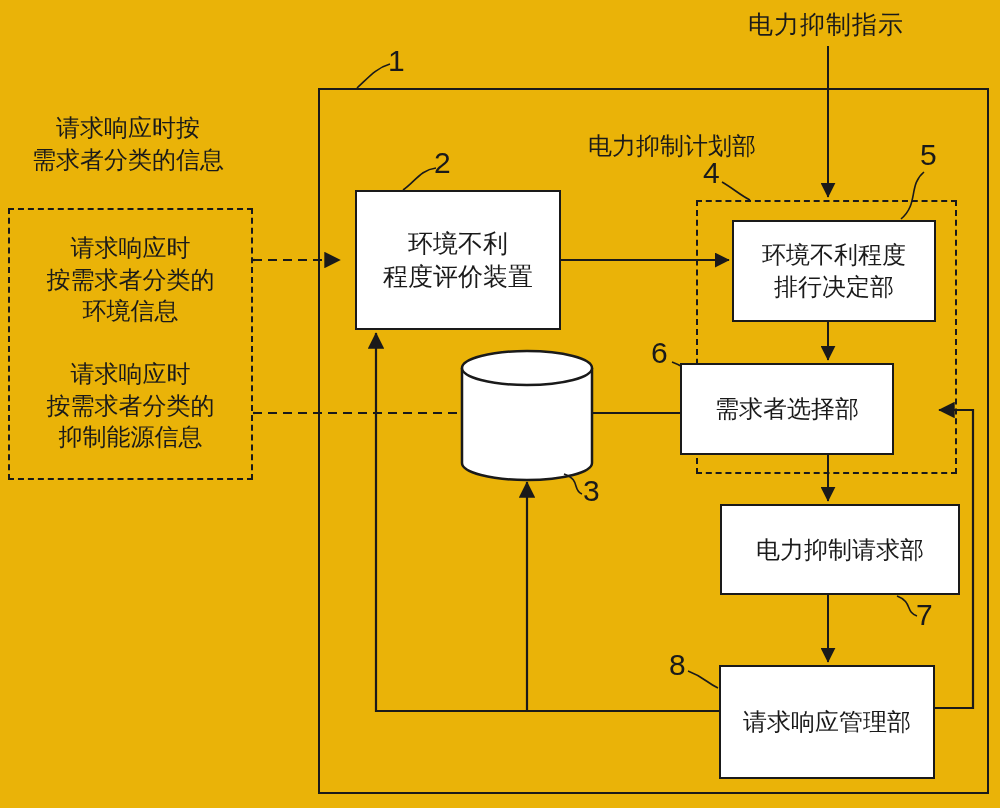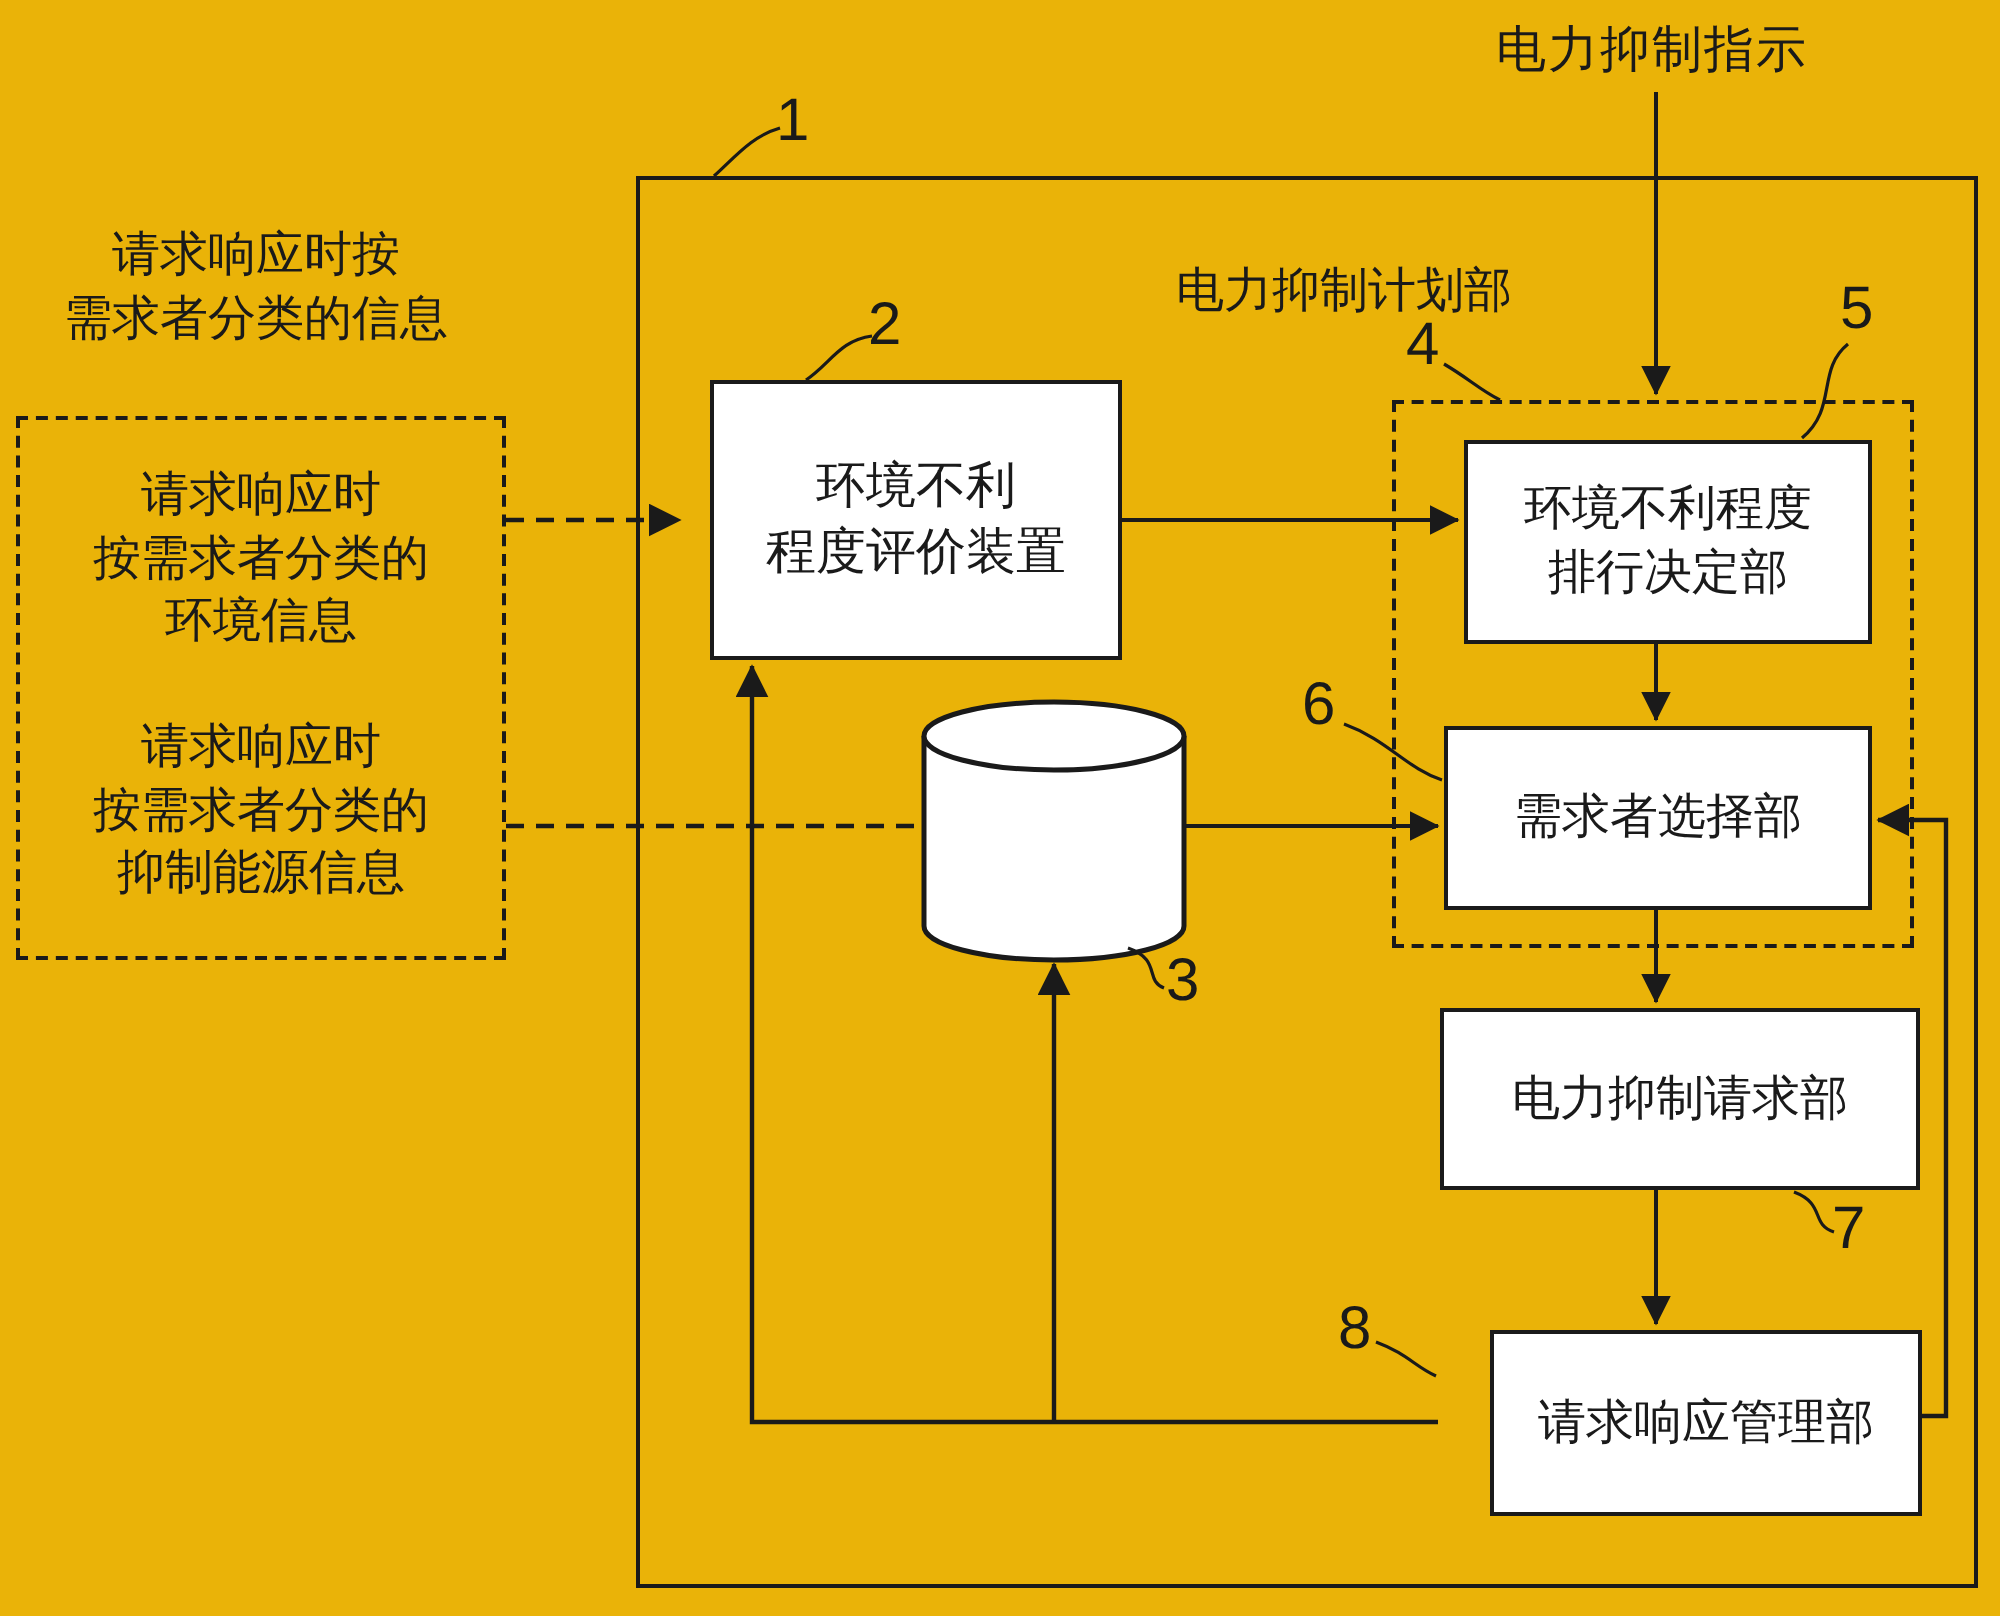--- a/index.html
+++ b/index.html
@@ -146,23 +146,23 @@
 
   <div class="lbl" style="left:588px; top:130px; white-space:nowrap;">电力抑制计划部</div>
   <div class="refnum" style="left:703px; top:158px;">4</div>
   <div class="frame dashed" style="left:696px; top:200px; width:261px; height:274px;"></div>
 
   <div class="refnum" style="left:920px; top:140px;">5</div>
   <div class="box" style="left:732px; top:220px; width:204px; height:102px;">环境不利程度
 排行决定部</div>
 
   <div class="refnum" style="left:651px; top:338px;">6</div>
-  <div class="box" style="left:722px; top:363px; width:214px; height:92px;">需求者选择部</div>
+  <div class="box" style="left:680px; top:363px; width:214px; height:92px;">需求者选择部</div>
 
   <div class="refnum" style="left:583px; top:476px;">3</div>
 
   <div class="box" style="left:720px; top:504px; width:240px; height:91px;">电力抑制请求部</div>
   <div class="refnum" style="left:916px; top:600px;">7</div>
 
   <div class="refnum" style="left:669px; top:650px;">8</div>
-  <div class="box" style="left:745px; top:665px; width:216px; height:93px;">请求响应管理部</div>
+  <div class="box" style="left:719px; top:665px; width:216px; height:114px;">请求响应管理部</div>
 
 </div>
 
 </body></html>

